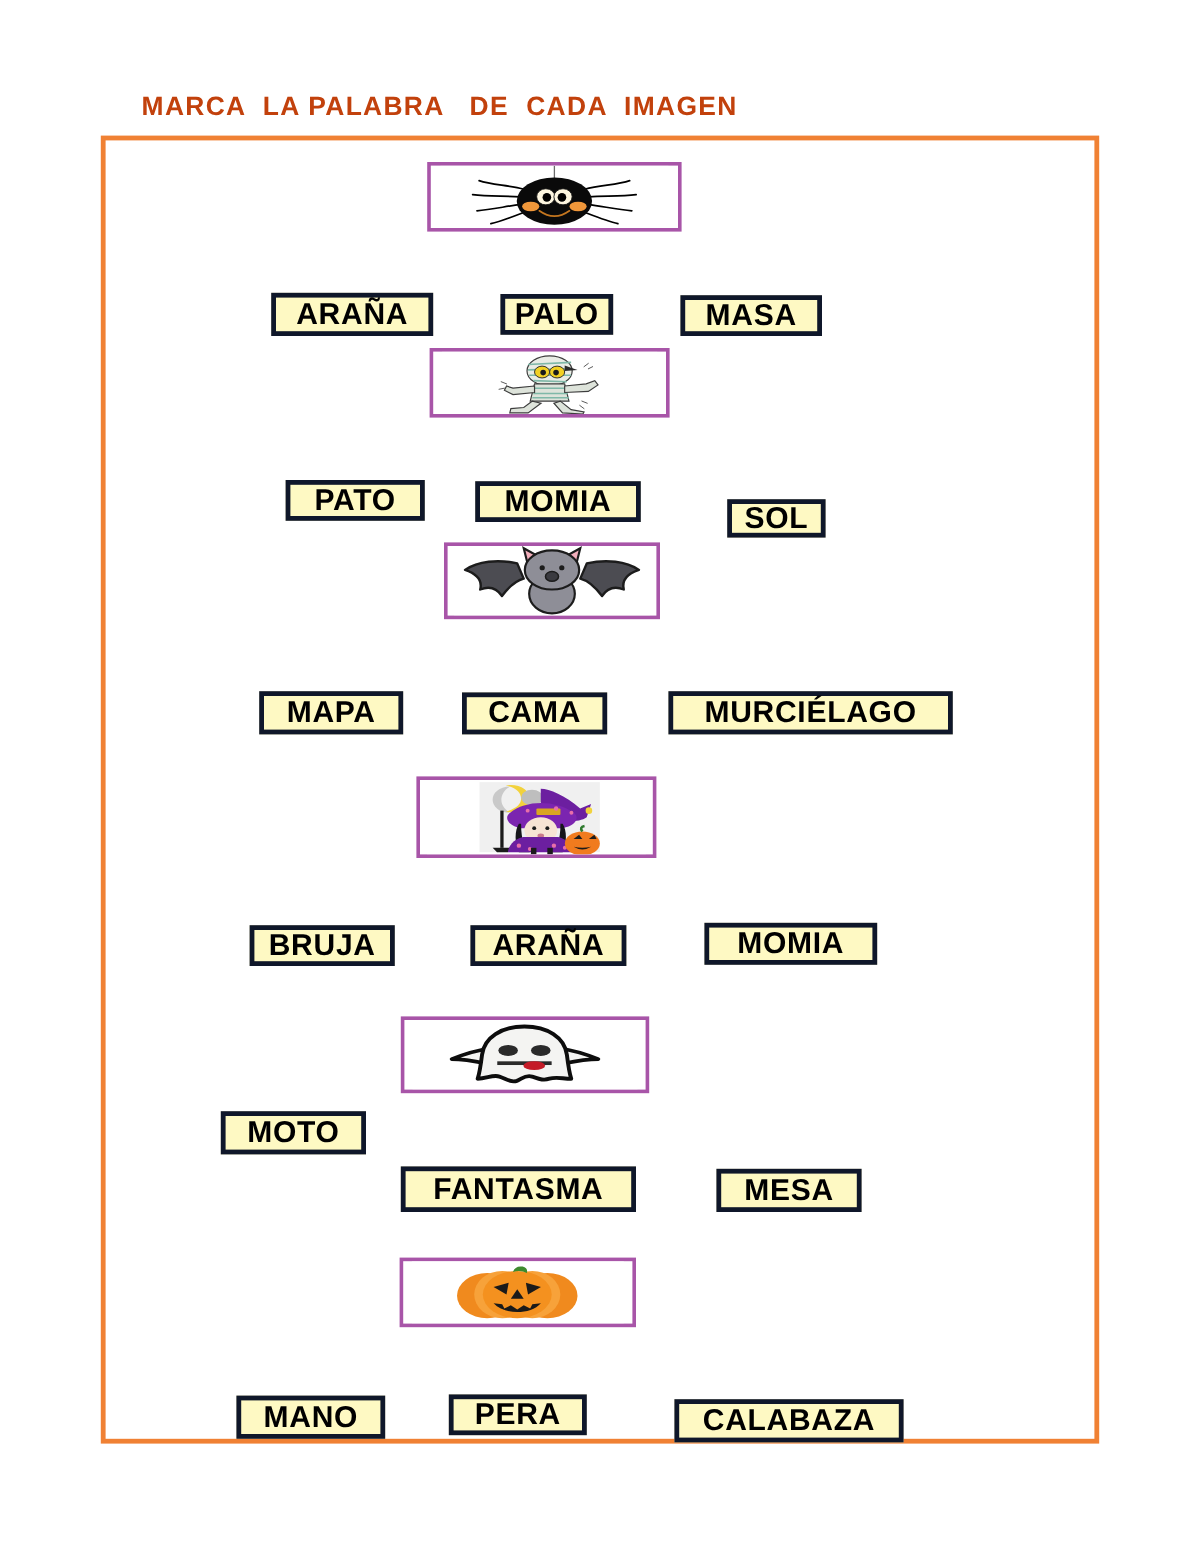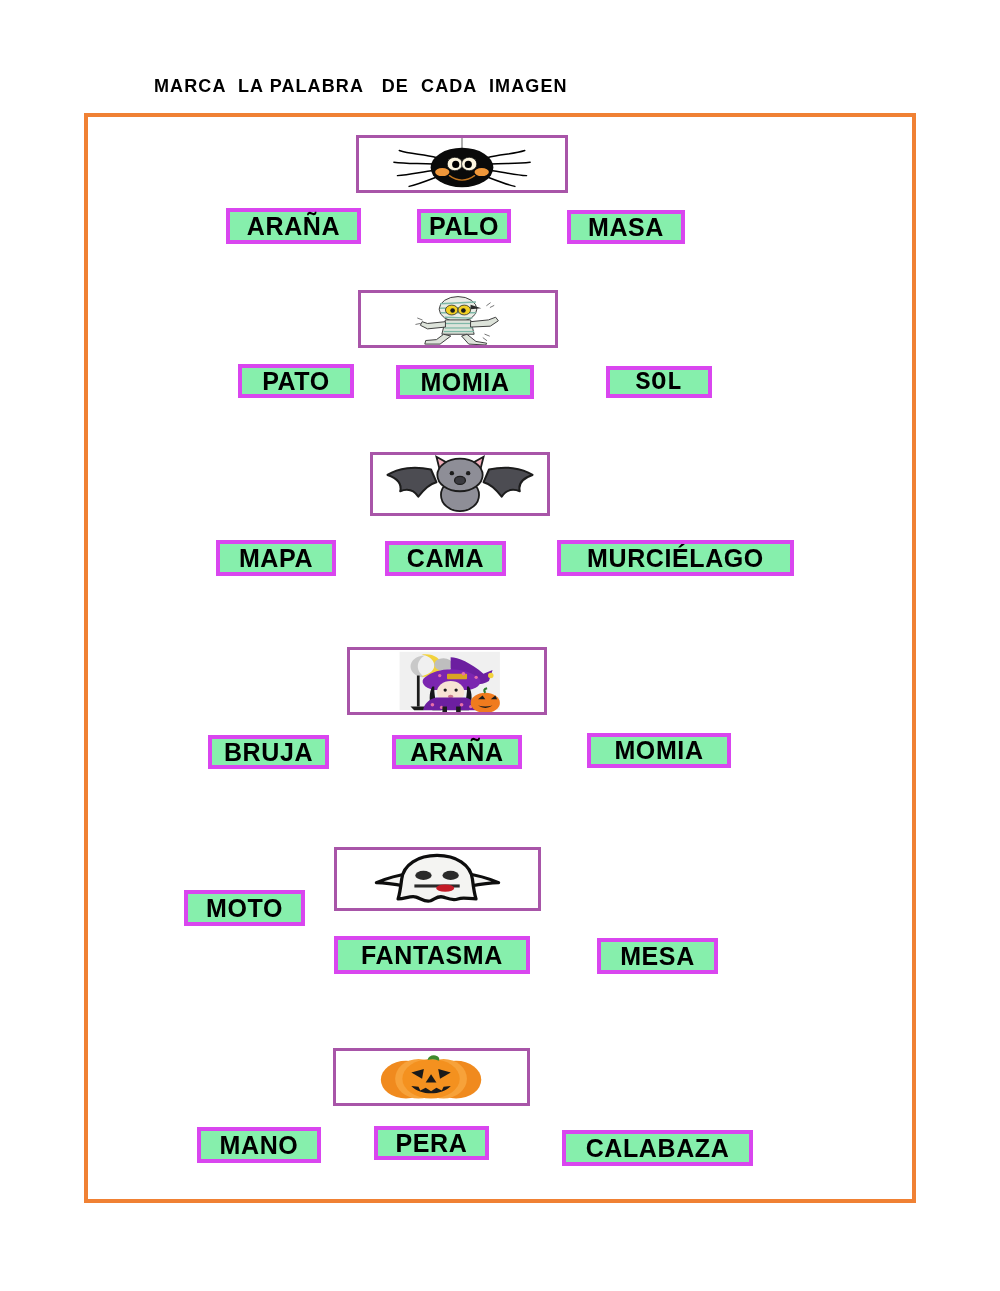--- a/index.html
+++ b/index.html
@@ -13,26 +13,25 @@
     position: relative;
     font-family: "Liberation Sans", sans-serif;
     overflow: hidden;
   }
 
   
   #worksheet-title {
     position: absolute;
     left: 118px;
     top: 76px;
-    font-size: 18px;
+    font-size: 22px;
     font-weight: bold;
     letter-spacing: 1.1px;
-    color: #000000;
+    color: #c2410c;
     white-space: pre;
-    margin-left: 36px;
   }
 
   
   #page-frame {
     position: absolute;
     left: 84px;
     top: 113px;
     width: 832px;
     height: 1090px;
     border: 4px solid #F08134;
@@ -53,33 +52,34 @@
     border: 3px solid #A855A8;
     background: #ffffff;
     box-sizing: border-box;
     overflow: hidden;
   }
   .picture-frame svg { display: block; width: 100%; height: 100%; }
 
   
   .word-box {
     position: absolute;
-    border: 4px solid #d946ef;
-    background: #86efac;
+    border: 4px solid #0f172a;
+    background: #fef9c3;
     box-sizing: border-box;
     display: flex;
     align-items: center;
     justify-content: center;
     color: #000000;
     font-weight: bold;
     font-size: 25px;
     letter-spacing: 0.6px;
     line-height: 1;
     white-space: nowrap;
     padding: 0 7px;
+    margin-top: 36px;
   }
 </style>
 </head>
 <body>
 
 <div id="worksheet-title">MARCA  LA PALABRA   DE  CADA  IMAGEN</div>
 
 <div id="page-frame"></div>
 
 <div class="exercise-row" style="top:0;">
@@ -158,21 +158,21 @@
       <path d="M110 46 L120 54 L132 56 L131 58 L112 57 L104 48 Z" fill="#DDE3DA" stroke="#3d3d3d" stroke-width="1.1"></path>
     </svg>
   </div>
 
   <div class="word-box" style="left:238px; top:364px; width:116px; height:34px;">
     <span>PATO</span>
   </div>
   <div class="word-box" style="left:396px; top:365px; width:138px; height:34px;">
     <span>MOMIA</span>
   </div>
-  <div class="word-box" style="left:606px; top:366px; width:106px; height:32px;font-family:Liberation Mono, monospace;">
+  <div class="word-box" style="left:606px; top:380px; width:82px; height:32px;">
     <span>SOL</span>
   </div>
 </div>
 
 <div class="exercise-row" style="top:0;">
 
   <div class="picture-frame" style="left:370px; top:452px; width:180px; height:64px;">
     <svg viewBox="0 0 180 64" xmlns="http://www.w3.org/2000/svg">
       <rect width="180" height="64" fill="#ffffff"></rect>
 

